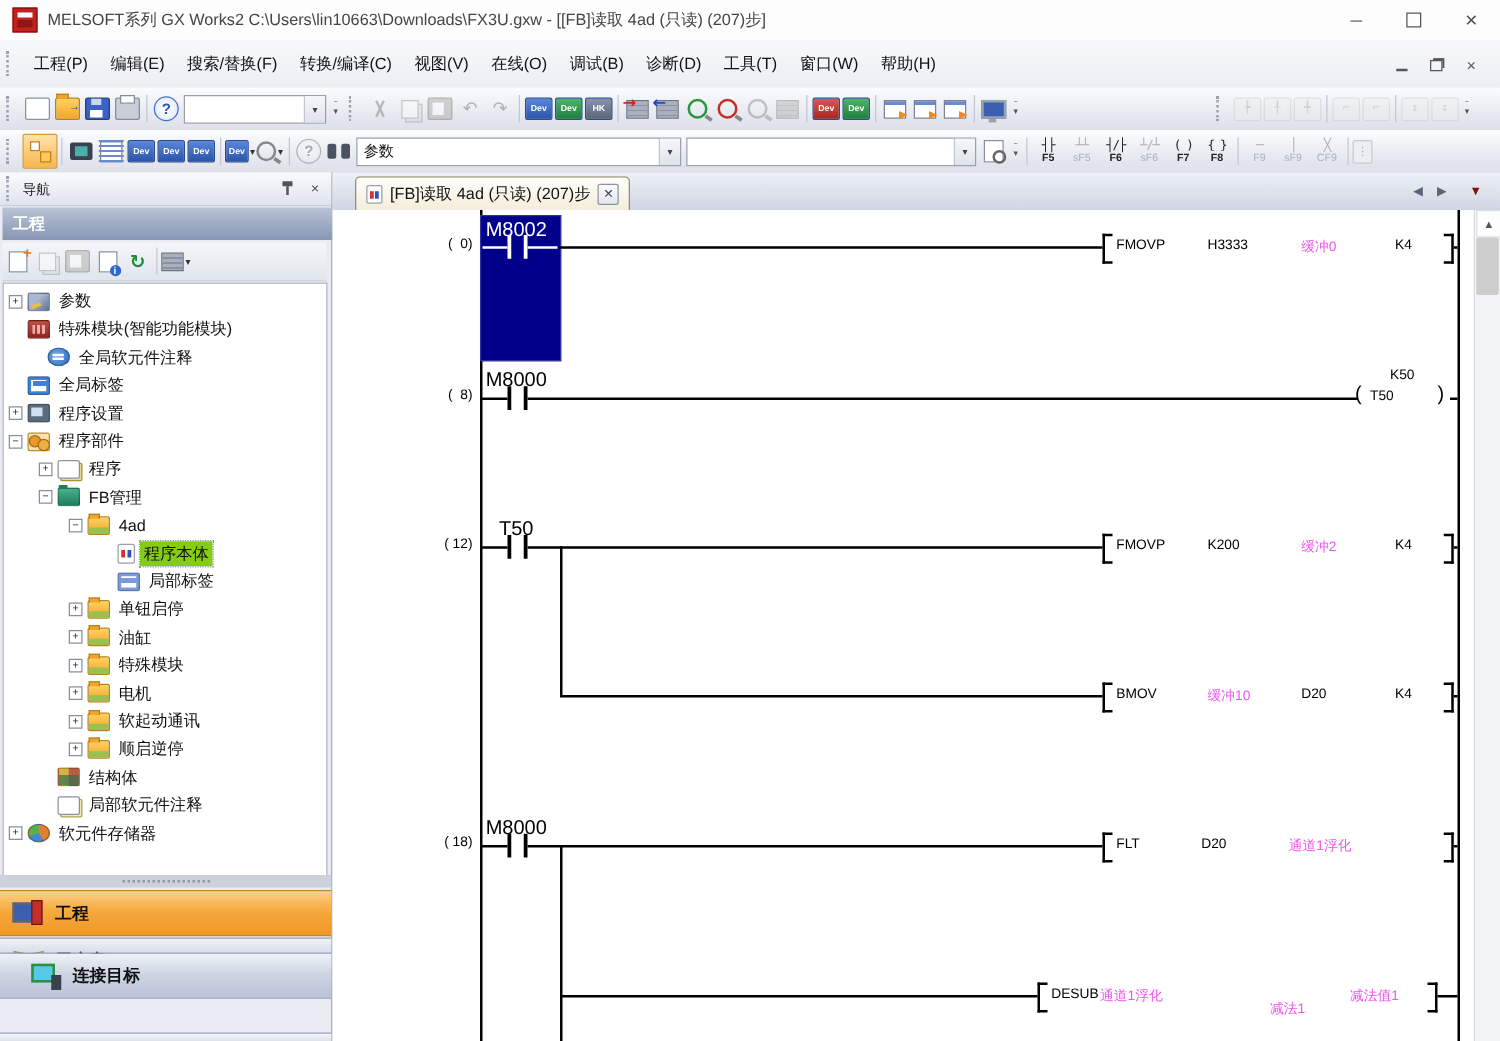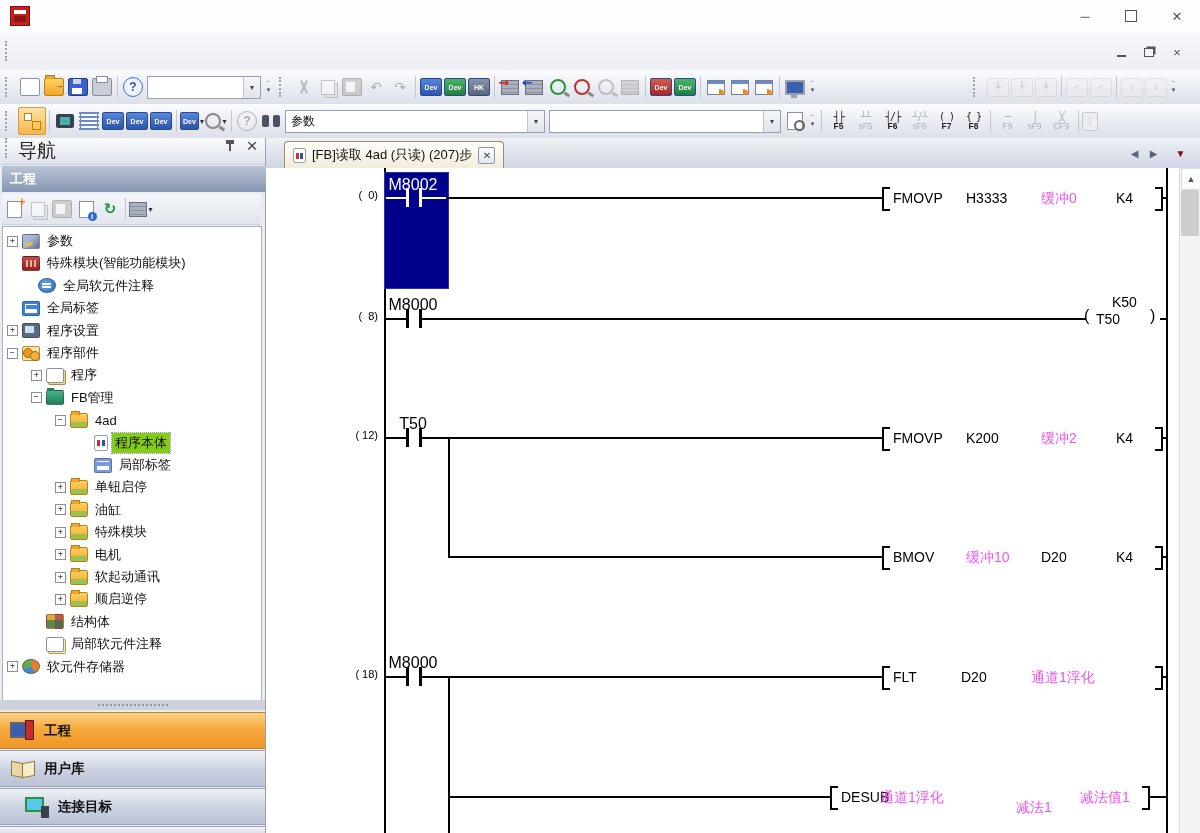--- a/index.html
+++ b/index.html
@@ -92,21 +92,21 @@
   .combo .val{flex:1;padding:0 5px;font-size:12px;white-space:nowrap;overflow:hidden}
   .combo .cb{width:16px;height:100%;border-left:1px solid #c0c6d0;background:linear-gradient(#f6f7fa,#dfe3ea);
              display:flex;align-items:center;justify-content:center;font-size:8px;color:#444}
   .ladb{width:27px;height:28px;border-radius:2px;display:flex;flex-direction:column;align-items:center;justify-content:center;flex:none}
   .ladb .sym{font-family:"DejaVu Sans Mono",monospace;font-size:10px;line-height:11px;color:#222;letter-spacing:-1px}
   .ladb .key{font-size:8.5px;font-weight:bold;color:#222;line-height:9px}
   .ladb.off .sym,.ladb.off .key{color:#aab0ba;font-weight:normal}
   
   #nav{position:absolute;left:0;top:138px;width:265px;height:695px;background:#e9ebf2;border-right:1px solid #98a0b0}
   #nav-head{position:absolute;left:0;top:0;width:100%;height:26px;background:linear-gradient(#fafbfd,#dfe3ec);
-            border-bottom:1px solid #c9cdd6;display:flex;font-size:19px;color:#222}
+            border-bottom:1px solid #c9cdd6;display:flex;align-items:center;font-size:11px;color:#222}
   .hbtn{width:18px;height:16px;display:flex;align-items:center;justify-content:center;color:#444;margin-right:4px;position:relative}
   .pin::before{content:"";position:absolute;width:8px;height:4px;background:#555;top:2px;left:5px}
   .pin::after{content:"";position:absolute;width:2px;height:7px;background:#555;top:6px;left:8px}
   #nav-proj-head{position:absolute;left:2px;top:28px;width:259px;height:26px;line-height:26px;
       background:linear-gradient(#b9c3d6,#8796b2);color:#fff;font-weight:bold;padding-left:8px;font-size:13px}
   #nav-tools{position:absolute;left:2px;top:56px;width:259px;height:30px;display:flex;align-items:center;
       background:linear-gradient(#f4f6f9,#e1e5ec);border-bottom:1px solid #cfd3dc}
   .ic-pagestar{background:#fff;border:1px solid #8a92a2;width:13px;height:15px;position:relative}
   .ic-pagestar::after{content:"+";position:absolute;right:-5px;top:-7px;color:#f07818;font-weight:bold;font-size:12px}
   .ic-prop{background:#fff;border:1px solid #8a92a2;width:13px;height:15px;position:relative}
@@ -180,43 +180,57 @@
   #vscroll{position:absolute;right:0;top:30px;width:20px;height:665px;background:#f2f3f5;border-left:1px solid #d8dadf}
   #vs-up{position:absolute;left:1px;top:0;width:18px;height:20px;background:#fdfdfd;border:1px solid #dcdee2;
          display:flex;align-items:center;justify-content:center;font-size:9px;color:#555}
   #vs-thumb{position:absolute;left:1px;top:22px;width:18px;height:46px;background:#cdcdcd;border-radius:2px}
   
   .wh{position:absolute;height:1.6px;background:#000}
   .wv{position:absolute;width:1.6px;background:#000}
   .cbar{position:absolute;width:3px;height:19px;background:#000}
   .dlab{position:absolute;font-size:16px;color:#000;transform:translateX(-50%);white-space:nowrap}
   .rnum{position:absolute;font-size:11px;color:#000;text-align:right;white-space:pre}
-  .iprt{position:absolute;font-size:14px;color:#000;white-space:nowrap}
+  .iprt{position:absolute;font-size:11px;color:#000;white-space:nowrap}
   .iprt.mag{color:#F052F0}
   .brkl,.brkr{position:absolute;width:6px;height:20px;border:2px solid #000}
   .brkl{border-right:none}.brkr{border-left:none}
   .selblk{position:absolute;background:#00008B;border:1px solid #3030a0}
   .coilp{position:absolute;font-size:16px;color:#000;line-height:16px}
 </style>
 </head>
 <body>
 
 <div id="titlebar">
   <div id="appicon"></div>
+  <div id="wtitle">MELSOFT系列 GX Works2 C:\Users\lin10663\Downloads\FX3U.gxw - [[FB]读取 4ad (只读) (207)步]</div>
   <div id="wbtns">
     <div class="wbtn">─</div>
     <div class="wbtn">
         <span class="maxbox"></span>
       </div>
     <div class="wbtn">✕</div>
   </div>
 </div>
 
 <div id="menubar">
   <div class="grip"></div>
+  <div id="menu-items" style="display:flex">
+      <div class="menu-item">工程(P)</div>
+      <div class="menu-item">编辑(E)</div>
+      <div class="menu-item">搜索/替换(F)</div>
+      <div class="menu-item">转换/编译(C)</div>
+      <div class="menu-item">视图(V)</div>
+      <div class="menu-item">在线(O)</div>
+      <div class="menu-item">调试(B)</div>
+      <div class="menu-item">诊断(D)</div>
+      <div class="menu-item">工具(T)</div>
+      <div class="menu-item">窗口(W)</div>
+      <div class="menu-item">帮助(H)</div>
+    </div>
   <div id="mdibtns">
     <div class="mdib">
         <span class="bar"></span>
       </div>
     <div class="mdib">
         <span class="rest"></span>
       </div>
     <div class="mdib">
         <span class="xch">×</span>
       </div>
@@ -583,21 +597,21 @@
     </div>
   <div id="nav-switch">
       <div class="swbtn active" style="top: 574px;">
         <span class="swicon swi-proj"></span>
         <span class="swlbl">工程</span>
       </div>
       <div class="swbtn" style="top: 612px;">
         <span class="swicon swi-lib"></span>
         <span class="swlbl">用户库</span>
       </div>
-      <div class="swbtn" style="top: 650px; padding-left: 24px;">
+      <div class="swbtn" style="top: 624px; padding-left: 24px;">
         <span class="swicon swi-conn"></span>
         <span class="swlbl">连接目标</span>
       </div>
     </div>
   <div id="nav-extra"></div>
 </div>
 
 <div id="editor">
   <div id="tabbar">
     <div id="tab">

